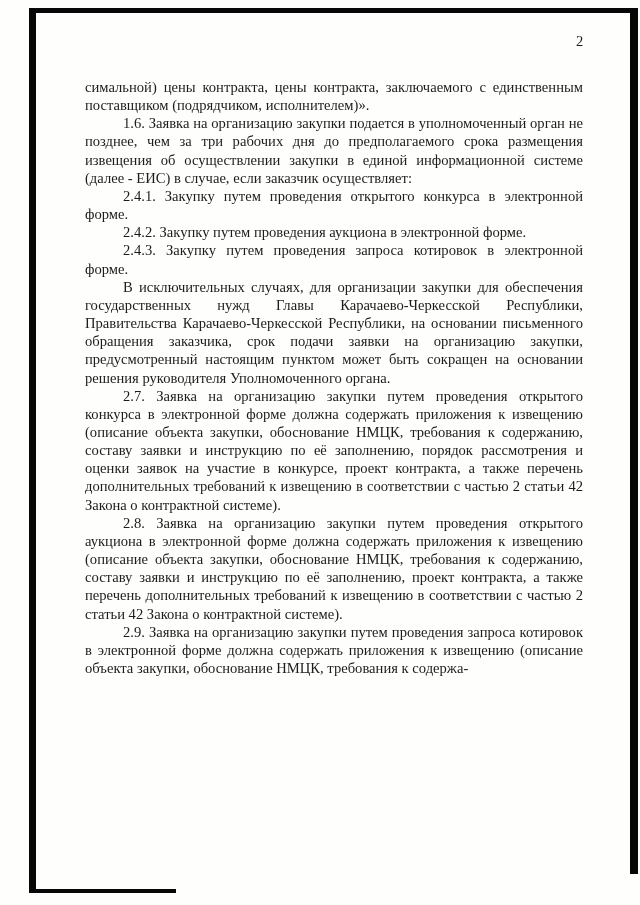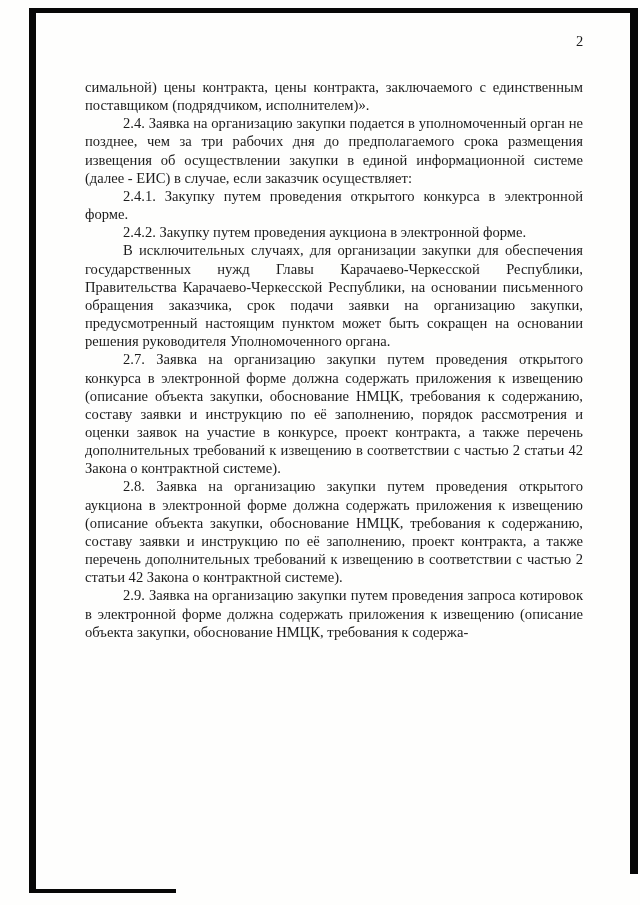--- a/index.html
+++ b/index.html
@@ -54,22 +54,23 @@
 
   <div class="scan-bar scan-top"></div>
   <div class="scan-bar scan-left"></div>
   <div class="scan-bar scan-right"></div>
   <div class="scan-bar scan-bottom"></div>
 
   <div class="page-number">2</div>
 
   <div class="text-block">
     <p class="para no-indent">симальной) цены контракта, цены контракта, заключаемого с единственным поставщиком (подрядчиком, исполнителем)».</p>
-    <p class="para">2.4. Заявка на организацию закупки подается в уполномоченный орган не позднее, чем за три рабочих дня до предполагаемого срока размещения извещения об осуществлении закупки в единой информационной системе (далее - ЕИС) в случае, если заказчик осуществляет:</p>
+    <p class="para">1.6. Заявка на организацию закупки подается в уполномоченный орган не позднее, чем за три рабочих дня до предполагаемого срока размещения извещения об осуществлении закупки в единой информационной системе (далее - ЕИС) в случае, если заказчик осуществляет:</p>
     <p class="para">2.4.1. Закупку путем проведения открытого конкурса в электронной форме.</p>
     <p class="para">2.4.2. Закупку путем проведения аукциона в электронной форме.</p>
+    <p class="para">2.4.3. Закупку путем проведения запроса котировок в электронной форме.</p>
     <p class="para">В исключительных случаях, для организации закупки для обеспечения государственных нужд Главы Карачаево-Черкесской Республики, Правительства Карачаево-Черкесской Республики, на основании письменного обращения заказчика, срок подачи заявки на организацию закупки, предусмотренный настоящим пунктом может быть сокращен на основании решения руководителя Уполномоченного органа.</p>
     <p class="para">2.7. Заявка на организацию закупки путем проведения открытого конкурса в электронной форме должна содержать приложения к извещению (описание объекта закупки, обоснование НМЦК, требования к содержанию, составу заявки и инструкцию по её заполнению, порядок рассмотрения и оценки заявок на участие в конкурсе, проект контракта, а также перечень дополнительных требований к извещению в соответствии с частью 2 статьи 42 Закона о контрактной системе).</p>
     <p class="para">2.8. Заявка на организацию закупки путем проведения открытого аукциона в электронной форме должна содержать приложения к извещению (описание объекта закупки, обоснование НМЦК, требования к содержанию, составу заявки и инструкцию по её заполнению, проект контракта, а также перечень дополнительных требований к извещению в соответствии с частью 2 статьи 42 Закона о контрактной системе).</p>
     <p class="para">2.9. Заявка на организацию закупки путем проведения запроса котировок в электронной форме должна содержать приложения к извещению (описание объекта закупки, обоснование НМЦК, требования к содержа-</p>
   </div>
 
 </div>
 
 </body></html>

